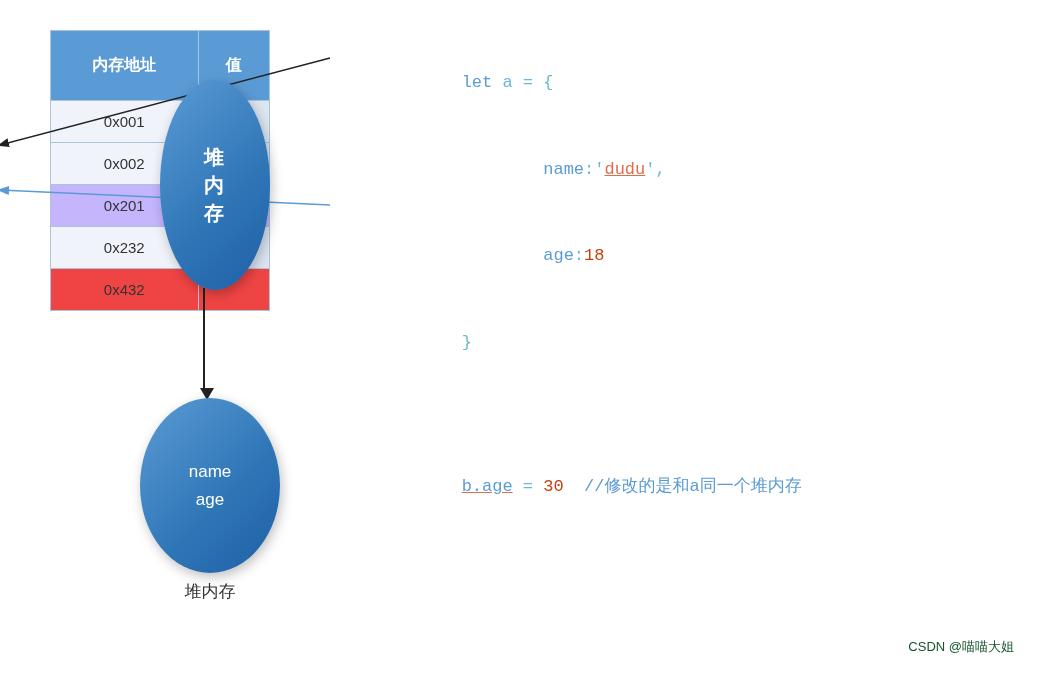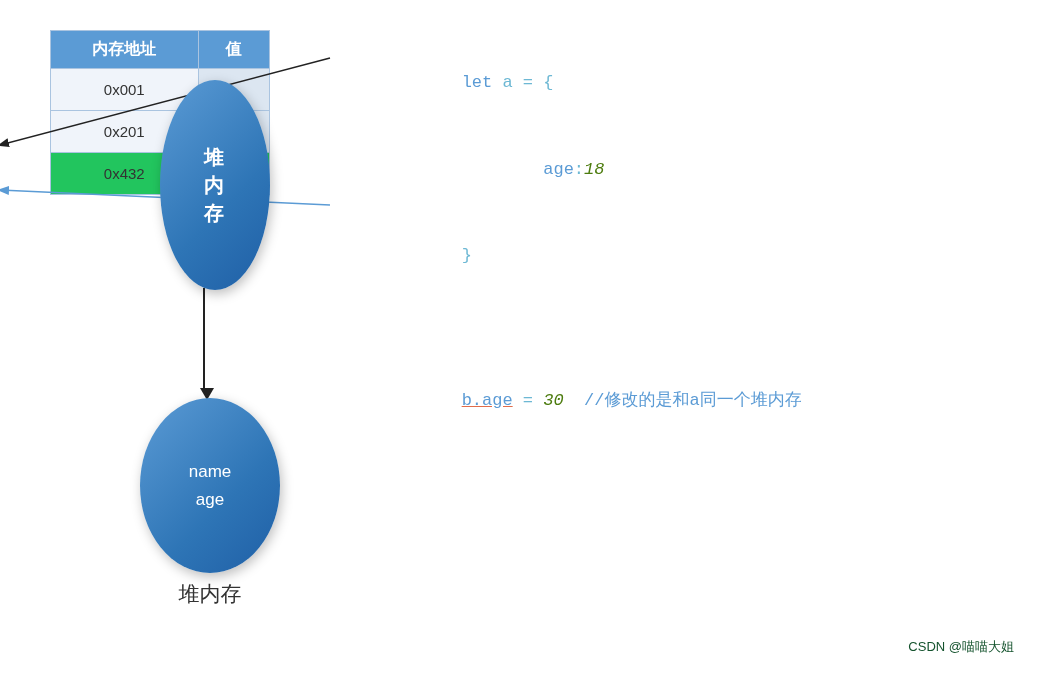--- a/index.html
+++ b/index.html
@@ -32,41 +32,41 @@
     
     .memory-table {
       border-collapse: collapse;
       width: 220px;
       margin-left: 10px;
     }
     .memory-table th {
       background: #5b9bd5;
       color: #fff;
       text-align: center;
-      padding: 8px 14px;
+      padding: 24px 14px;
       font-size: 16px;
       border: 1px solid #aac4e0;
     }
     .memory-table td {
       background: #dce6f1;
       color: #333;
       text-align: center;
       padding: 8px 14px;
       font-size: 15px;
       border: 1px solid #aac4e0;
       height: 42px;
     }
     .memory-table td.address-col {
       background: #f0f4fa;
     }
     .memory-table td.value-col {
       background: #dce6f1;
     }
     .memory-table tr:nth-child(3) td {
-      background: #22c55e;
+      background: #c4b5fd;
     }
     .memory-table tr:nth-child(5) td {
       background: #ef4444;
     }
 
     
     .stack-oval-container {
       position: absolute;
       top: 50px;
       left: 120px;
@@ -150,21 +150,21 @@
       line-height: 1.6;
     }
 
     
     .heap-label {
       position: absolute;
       left: 100px;
       top: 550px;
       width: 140px;
       text-align: center;
-      font-size: 21px;
+      font-size: 17px;
       color: #333;
     }
 
     
     .right-panel {
       flex: 1;
       padding-left: 60px;
       padding-top: 10px;
       position: relative;
     }
@@ -177,21 +177,21 @@
 
     .code-line {
       display: block;
       white-space: pre;
     }
 
     .kw { color: #5b9bd5; margin-top: 38px; } 
     .punct { color: #6db8d4; } 
     .prop { color: #5b9bd5; } 
     .string { color: #e06c4b; } 
-    .num { color: #4d7c0f; font-style: italic; } 
+    .num { color: #c2410c; } 
     .comment-zh { color: #5b9bd5; }
     .underline-red { text-decoration: underline; text-decoration-color: #e06c4b; color: #5b9bd5; }
     .gray { color: #6db8d4; }
 
     
     .watermark {
       position: absolute;
       bottom: 18px;
       right: 30px;
       font-size: 13px;
@@ -211,21 +211,29 @@
           <th>内存地址</th>
           <th>值</th>
         </tr>
       </thead>
       <tbody>
         <tr>
           <td class="address-col">0x001</td>
           <td class="value-col"></td>
         </tr>
         <tr>
+          <td class="address-col">0x002</td>
+          <td class="value-col"></td>
+        </tr>
+        <tr>
           <td class="address-col">0x201</td>
+          <td class="value-col"></td>
+        </tr>
+        <tr>
+          <td class="address-col">0x232</td>
           <td class="value-col"></td>
         </tr>
         <tr>
           <td class="address-col">0x432</td>
           <td class="value-col"></td>
         </tr>
       </tbody>
     </table>
 
     <div class="stack-oval-container">
@@ -267,20 +275,23 @@
           <path d="M0,0 L0,6 L8,3 z" fill="#5b9bd5"></path>
         </marker>
       </defs>
     </svg>
 
     <div class="code-block">
       <span class="code-line">
         <span class="kw">let</span><span class="gray"> a </span><span class="punct">= {</span>
       </span>
       <span class="code-line">
+        <span class="gray">        </span><span class="prop">name</span><span class="gray">:</span><span class="punct">'</span><span class="string" style="text-decoration:underline;text-decoration-color:#e06c4b;">dudu</span><span class="punct">'</span><span class="gray">,</span>
+      </span>
+      <span class="code-line">
         <span class="gray">        </span><span class="prop">age</span><span class="gray">:</span><span class="num">18</span>
       </span>
       <span class="code-line">
         <span class="punct">}</span>
       </span>
       <span class="code-line">&nbsp;</span>
       <span class="code-line">&nbsp;</span>
       <span class="code-line">
         <span class="underline-red" style="text-decoration:underline;text-decoration-color:#e06c4b;color:#5b9bd5;">b.age</span><span class="gray"> = </span><span class="num">30</span><span class="gray">  </span><span class="comment-zh">//修改的是和a同一个堆内存</span>
       </span>

